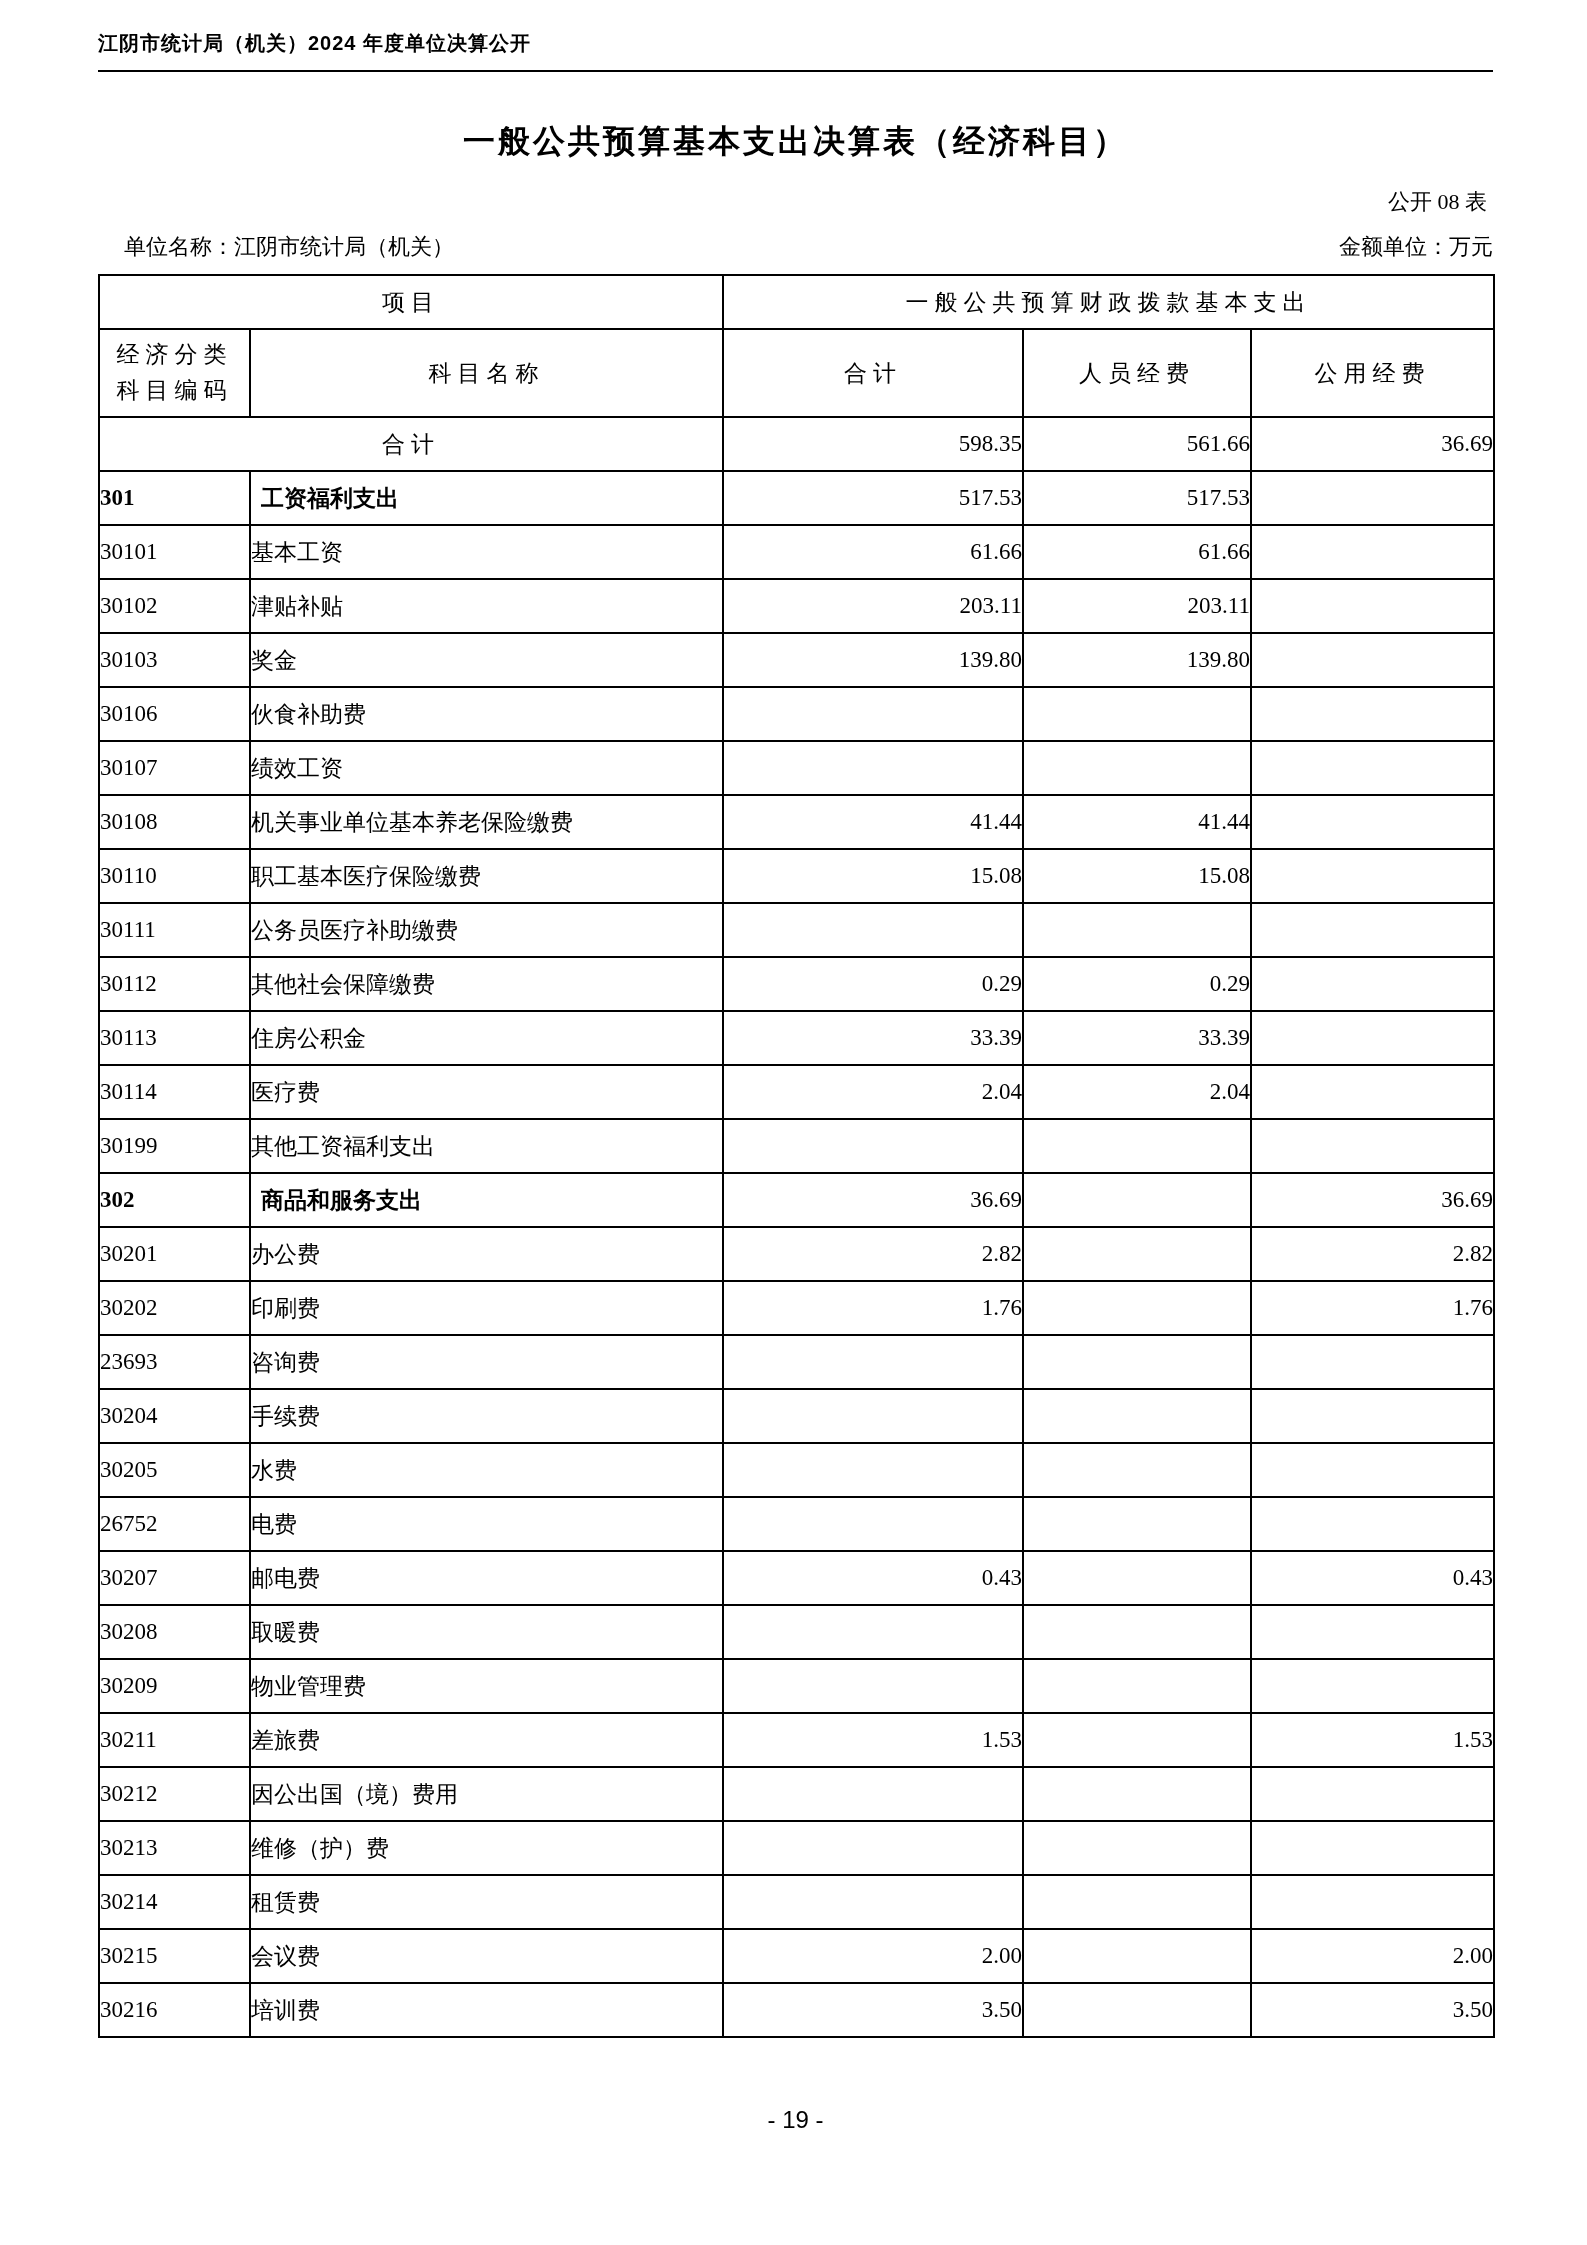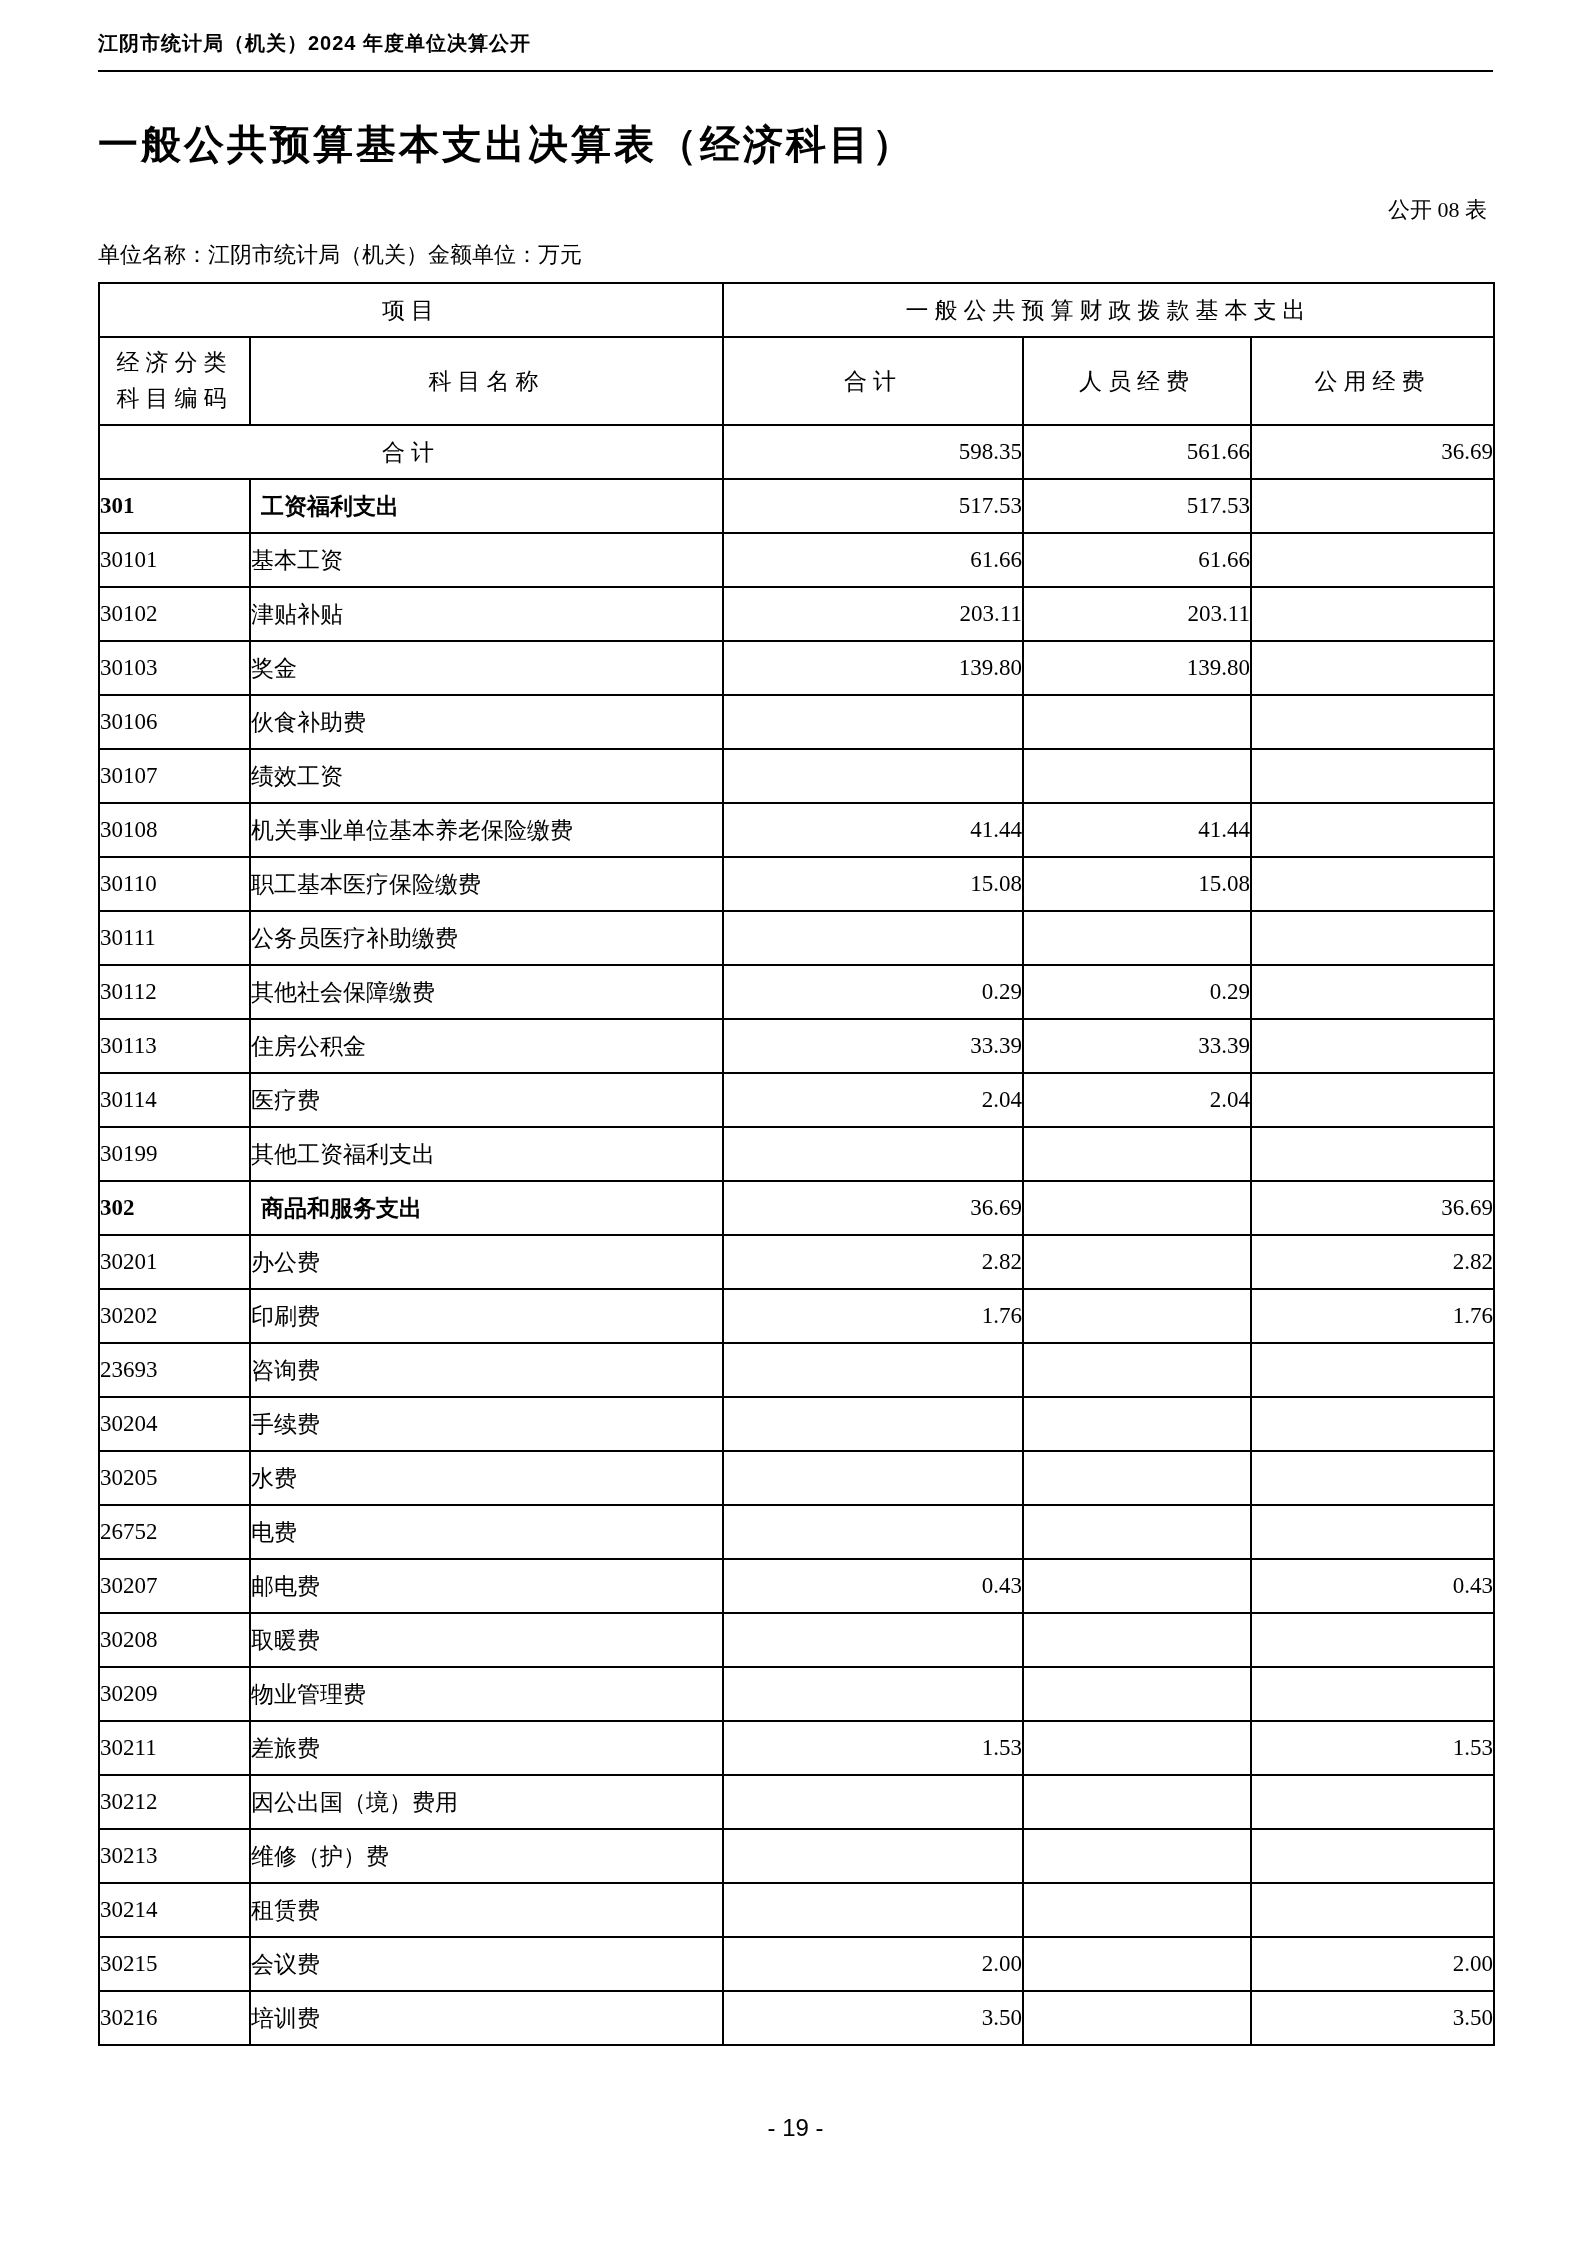--- a/index.html
+++ b/index.html
@@ -15,40 +15,41 @@
     padding-bottom:13px;
     border-bottom:2px solid #000;
     font-family:"Liberation Sans","DejaVu Sans",sans-serif;
     font-weight:bold;
     font-size:20px;
     letter-spacing:1px;
   }
 
   .doc-title{
     margin-top:53px;
-    text-align:left;
-    font-size:40px;
+    text-align:center;
+    font-size:32px;
     font-weight:bold;
     letter-spacing:3px;
     line-height:1;
   }
 
   .table-code{
     margin-top:30px;
     text-align:right;
     font-size:22px;
     padding-right:6px;
   }
 
   .meta-row{
     margin-top:15px;
     margin-bottom:12px;
     display:flex;
-    justify-content:flex-start;
+    justify-content:space-between;
     font-size:22px;
+    margin-left:26px;
   }
 
   table.budget{
     width:100%;
     border-collapse:collapse;
     table-layout:fixed;
   }
   table.budget td{
     border:2px solid #000;
     font-size:23px;

